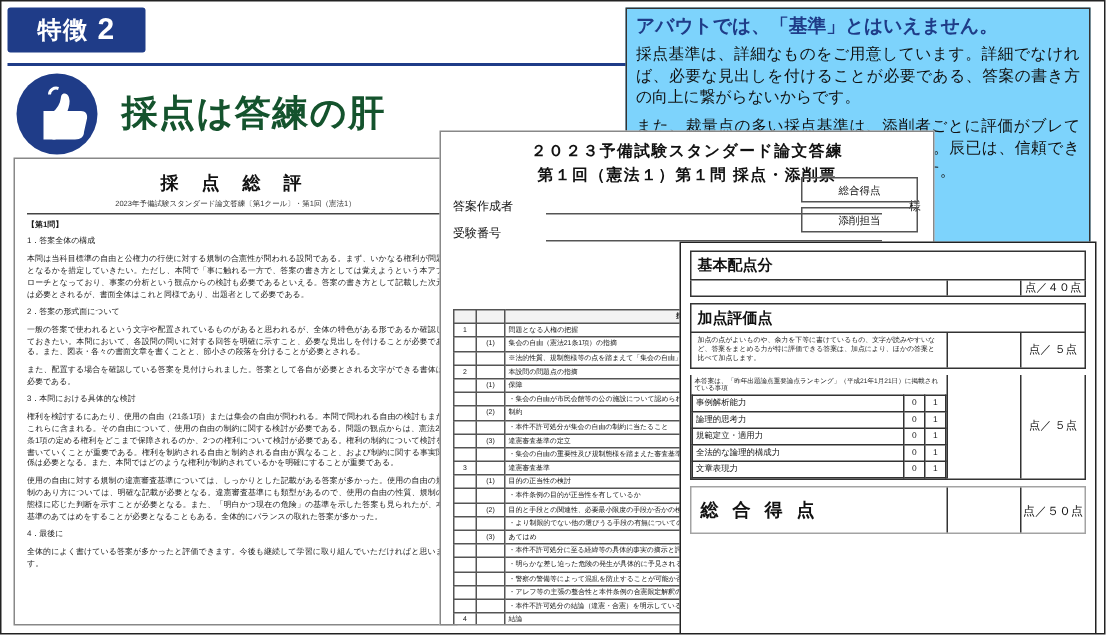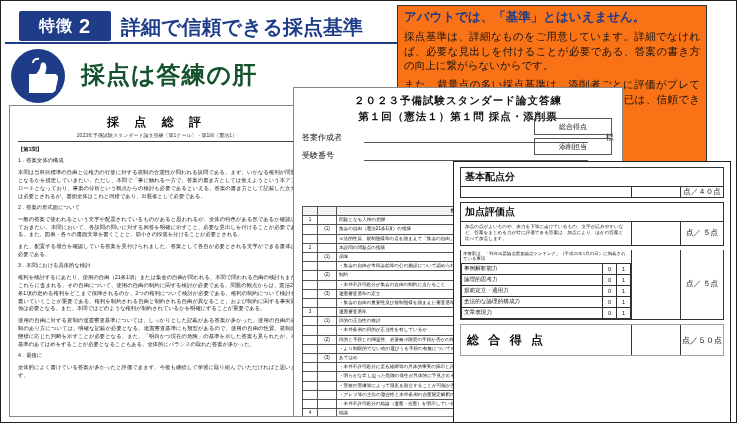--- a/index.html
+++ b/index.html
@@ -21,26 +21,26 @@
     height: 423px;
     box-sizing: border-box;
     border: 1px solid #222;
     background: #fff;
     overflow: hidden;
   }
 
   
   .header {
     position: absolute;
-    left: 18px;
+    left: 4px;
     top: 4px;
     width: 416px;
     height: 36px;
     display: flex;
-    align-items: flex-end;
+    align-items: flex-start;
   }
   .badge {
     width: 92px;
     height: 30px;
     background: #1f3c88;
     color: #fff;
     display: flex;
     align-items: center;
     justify-content: center;
     font-size: 16px;
@@ -84,26 +84,26 @@
     top: 58px;
     font-size: 24px;
     font-weight: bold;
     color: #14532d;
     letter-spacing: 1px;
   }
 
   
   .info-box {
     position: absolute;
-    left: 396px;
+    left: 416px;
     top: 4px;
     width: 310px;
     height: 198px;
     border: 1px solid #333;
-    background: #f97316;
+    background: #7dd3fc;
     box-sizing: border-box;
     padding: 4px 6px 4px 6px;
   }
   .info-title {
     color: #1f3c88;
     font-size: 12.5px;
     font-weight: bold;
     line-height: 1.25;
     margin-bottom: 3px;
   }
@@ -337,21 +337,20 @@
 </head>
 <body>
 
 <div class="page">
 
   <div class="header">
     <div class="badge">
       <span>特徴</span>
       <span class="num">2</span>
     </div>
-    <div class="header-title">詳細で信頼できる採点基準</div>
   </div>
   <div class="header-rule"></div>
 
   <div class="thumb-icon">
     <svg width="66" height="58" viewBox="0 0 66 58">
       <circle cx="29" cy="29" r="27" fill="#1f3c88"></circle>
       <path d="M20 27 h8 v19 h-8 z" fill="#ffffff"></path>
       <path d="M31 46 h10 c4 0 6-2 6-5 l2-9 c0.5-3-1-5-4-5 h-9 c1-3 2-6 1-9 c-0.6-2-2.2-3-3.6-2.6 c-1.4 0.4-1.7 1.8-1.9 3.3 c-0.4 3.4-2.2 6.4-5.5 9.3 v18 z" fill="#ffffff"></path>
       <path d="M24 16 c0-3 3-5 6-4" stroke="#ffffff" stroke-width="2" fill="none"></path>
     </svg>

